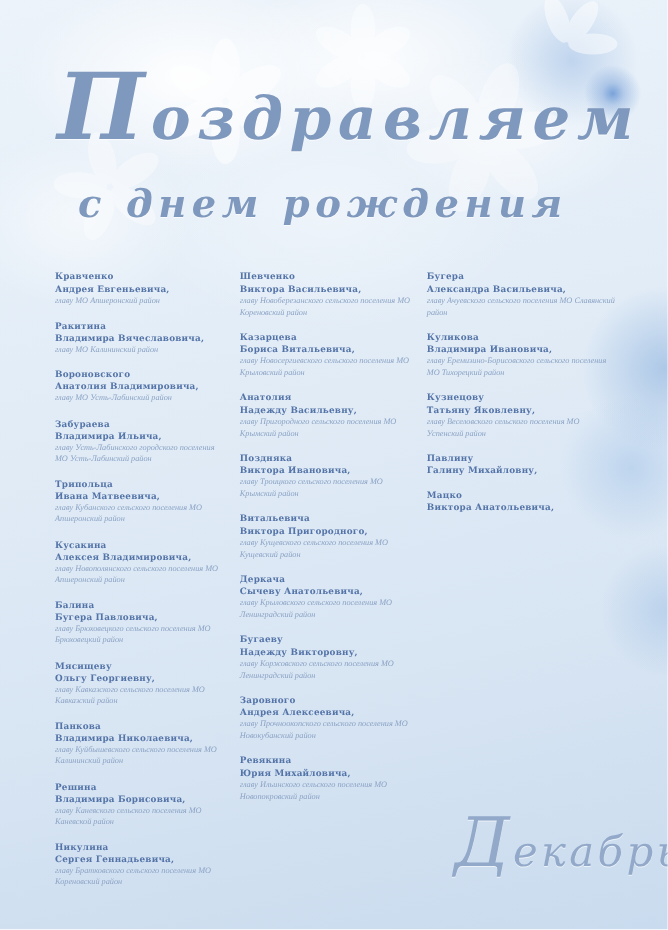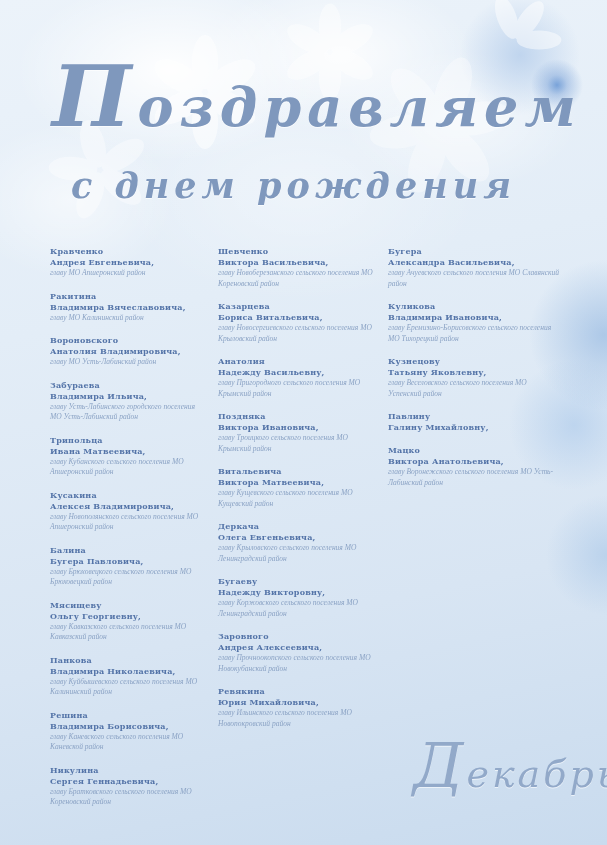--- a/index.html
+++ b/index.html
@@ -161,26 +161,26 @@
         <div class="pname">Надежду Васильевну,</div>
         <div class="role">главу Пригородного сельского поселения МО Крымский район</div>
       </div>
       <div class="entry">
         <div class="surname">Поздняка</div>
         <div class="pname">Виктора Ивановича,</div>
         <div class="role">главу Троицкого сельского поселения МО Крымский район</div>
       </div>
       <div class="entry">
         <div class="surname">Витальевича</div>
-        <div class="pname">Виктора Матвеевича,</div>
+        <div class="pname">Виктора Пригородного,</div>
         <div class="role">главу Кущевского сельского поселения МО Кущевский район</div>
       </div>
       <div class="entry">
         <div class="surname">Деркача</div>
-        <div class="pname">Олега Евгеньевича,</div>
+        <div class="pname">Сычеву Анатольевича,</div>
         <div class="role">главу Крыловского сельского поселения МО Ленинградский район</div>
       </div>
       <div class="entry">
         <div class="surname">Бугаеву</div>
         <div class="pname">Надежду Викторовну,</div>
         <div class="role">главу Коржовского сельского поселения МО Ленинградский район</div>
       </div>
       <div class="entry">
         <div class="surname">Заровного</div>
         <div class="pname">Андрея Алексеевича,</div>
@@ -208,18 +208,17 @@
         <div class="pname">Татьяну Яковлевну,</div>
         <div class="role">главу Веселовского сельского поселения МО Успенский район</div>
       </div>
       <div class="entry">
         <div class="surname">Павлину</div>
         <div class="pname">Галину Михайловну,</div>
       </div>
       <div class="entry">
         <div class="surname">Мацко</div>
         <div class="pname">Виктора Анатольевича,</div>
-        <div class="role">главу Воронежского сельского поселения МО Усть-Лабинский район</div>
       </div>
     </div>
 
   <div class="month">Декабрь</div>
 </div>
 
 </body></html>

